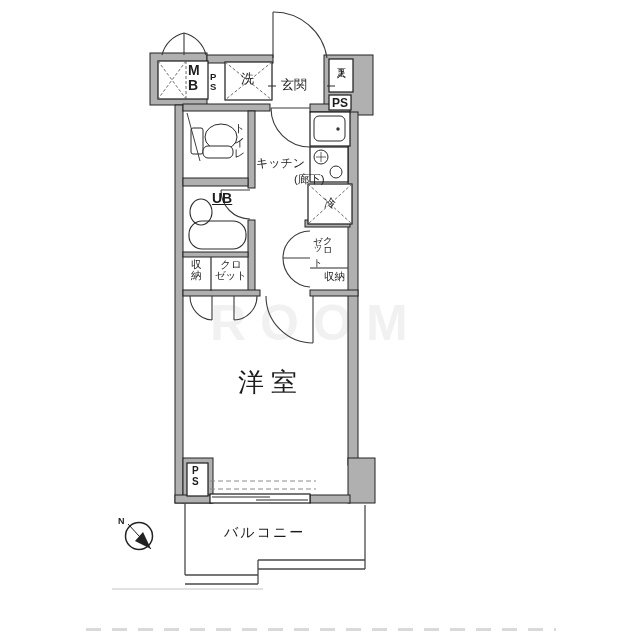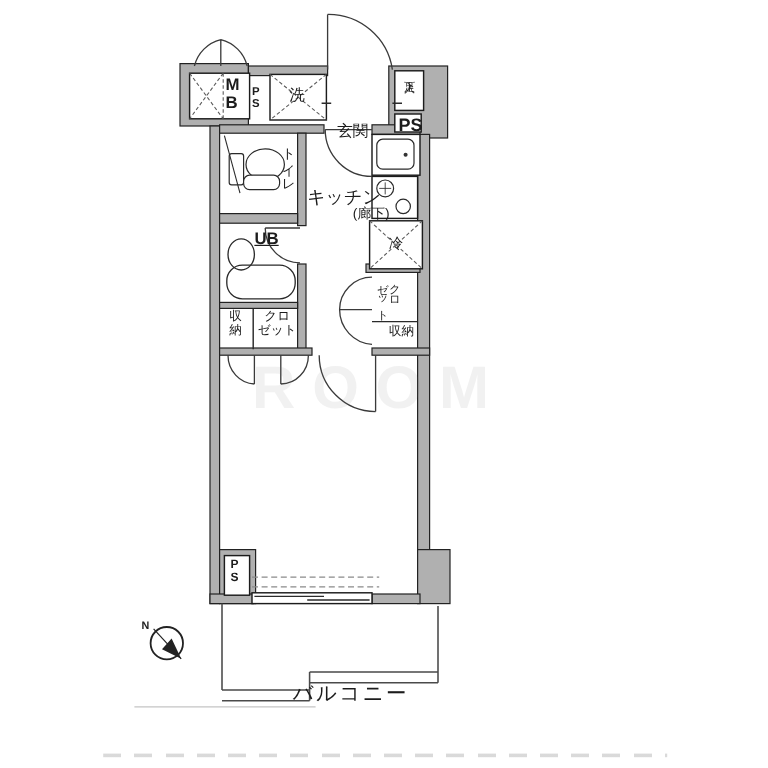--- a/index.html
+++ b/index.html
@@ -117,44 +117,45 @@
   </svg>
 
   <div class="lbl bold" style="left:188px;top:63px;font-size:14px;">M
 B</div>
 
   <div class="lbl bold" style="left:210px;top:72px;font-size:9.5px;">P
 S</div>
 
   <div class="lbl" style="left:241px;top:72px;font-size:13px;">洗</div>
 
-  <div class="lbl" style="left:281px;top:78px;font-size:13px;margin-top:24px;">玄関</div>
+  <div class="lbl" style="left:281px;top:78px;font-size:13px;">玄関</div>
 
   <div class="lbl vert" style="left:336px;top:61px;font-size:9px;height:30px;">下足入</div>
 
-  <div class="lbl bold" style="left:332px;top:97px;font-size:15px;">PS</div>
+  <div class="lbl bold" style="left:332px;top:97px;font-size:12px;">PS</div>
 
   <div class="lbl vert" style="left:233px;top:116px;font-size:11px;height:52px;">トイレ</div>
 
   <div class="lbl bold" style="left:212px;top:191px;font-size:14px;text-decoration:underline;">UB</div>
 
-  <div class="lbl" style="left:256px;top:157px;font-size:15px;">キッチン</div>
+  <div class="lbl" style="left:256px;top:157px;font-size:12px;">キッチン</div>
   <div class="lbl" style="left:262px;top:173px;font-size:11.5px;margin-left:32px;">(廊下)</div>
 
   <div class="lbl" style="left:324px;top:197px;font-size:12px;">冷</div>
 
   <div class="lbl vert" style="left:313px;top:230px;font-size:9.5px;height:38px;">クロ
 ゼット</div>
   <div class="lbl" style="left:324px;top:271px;font-size:10.5px;">収納</div>
 
   <div class="lbl" style="left:191px;top:259px;font-size:10.5px;">収
 納</div>
   <div class="lbl" style="left:212px;top:259px;font-size:10.5px;width:38px;text-align:center;">クロ
 ゼット</div>
 
+  <div class="lbl" style="left:238px;top:369px;font-size:26px;letter-spacing:7px;">洋室</div>
 
   <div class="lbl bold" style="left:192px;top:466px;font-size:10px;">P
 S</div>
 
-  <div class="lbl" style="left:244px;top:525px;font-size:17px;letter-spacing:2px;margin-top:44px;">バルコニー</div>
+  <div class="lbl" style="left:224px;top:525px;font-size:14px;letter-spacing:2px;">バルコニー</div>
 
   <div class="fax-dashes"></div>
 </div>
 
 </body></html>

